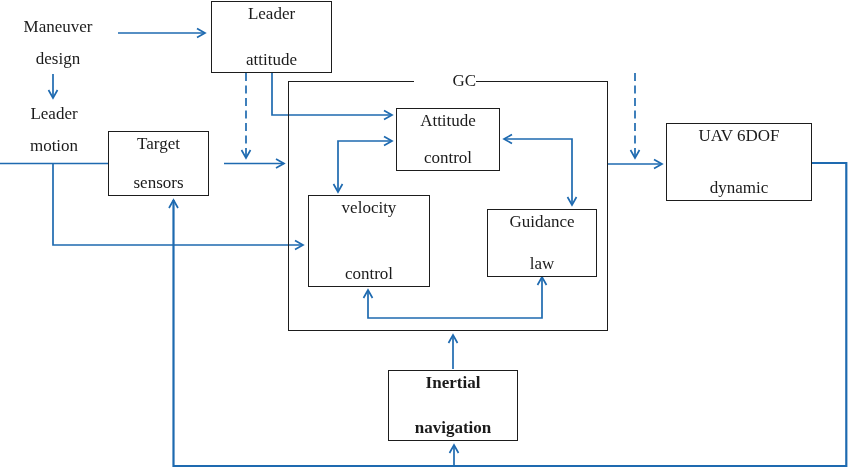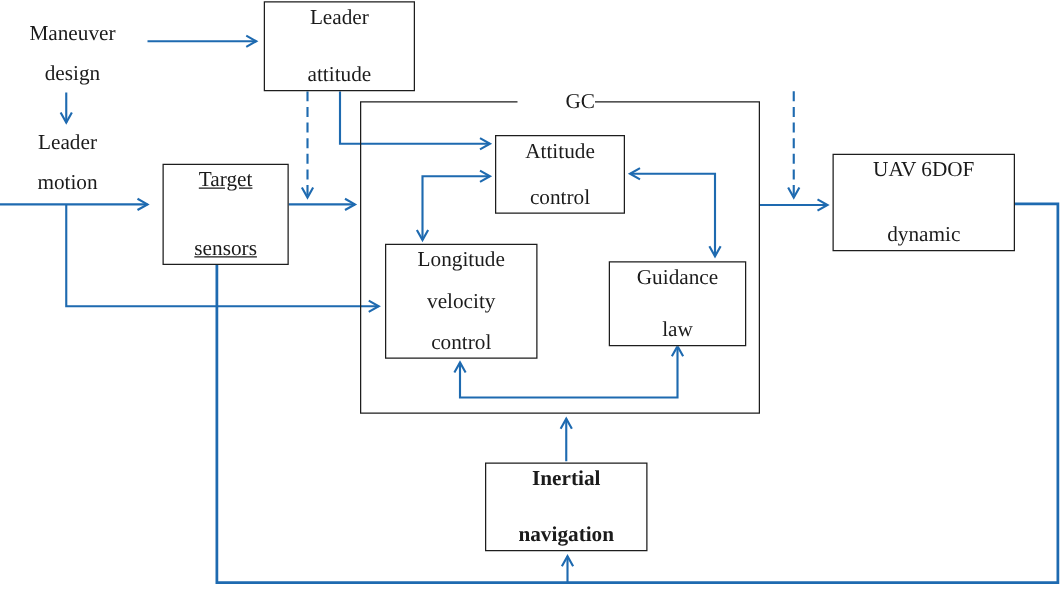--- a/index.html
+++ b/index.html
@@ -109,32 +109,31 @@
     <span>Leader</span>
     <span>motion</span>
   </div>
 
   <div class="node box" style="left:211px; top:1px; width:121px; height:72px;">
     <span>Leader</span>
     <span>attitude</span>
   </div>
 
 
-  <div class="node box" style="left:130px; top:131px; width:101px; height:81px;text-decoration:underline;">
+  <div class="node box" style="left:108px; top:131px; width:101px; height:65px;">
     <span>Target</span>
     <span>sensors</span>
   </div>
 
   <div class="node box" style="left:396px; top:108px; width:104px; height:63px;">
     <span>Attitude</span>
     <span>control</span>
   </div>
 
   <div class="node box" style="left:308px; top:195px; width:122px; height:92px;">
-    <span>Longitude</span>
     <span>velocity</span>
     <span>control</span>
   </div>
 
   <div class="node box" style="left:487px; top:209px; width:110px; height:68px;">
     <span>Guidance</span>
     <span>law</span>
   </div>
 
   <div class="node box" style="left:666px; top:123px; width:146px; height:78px;">

